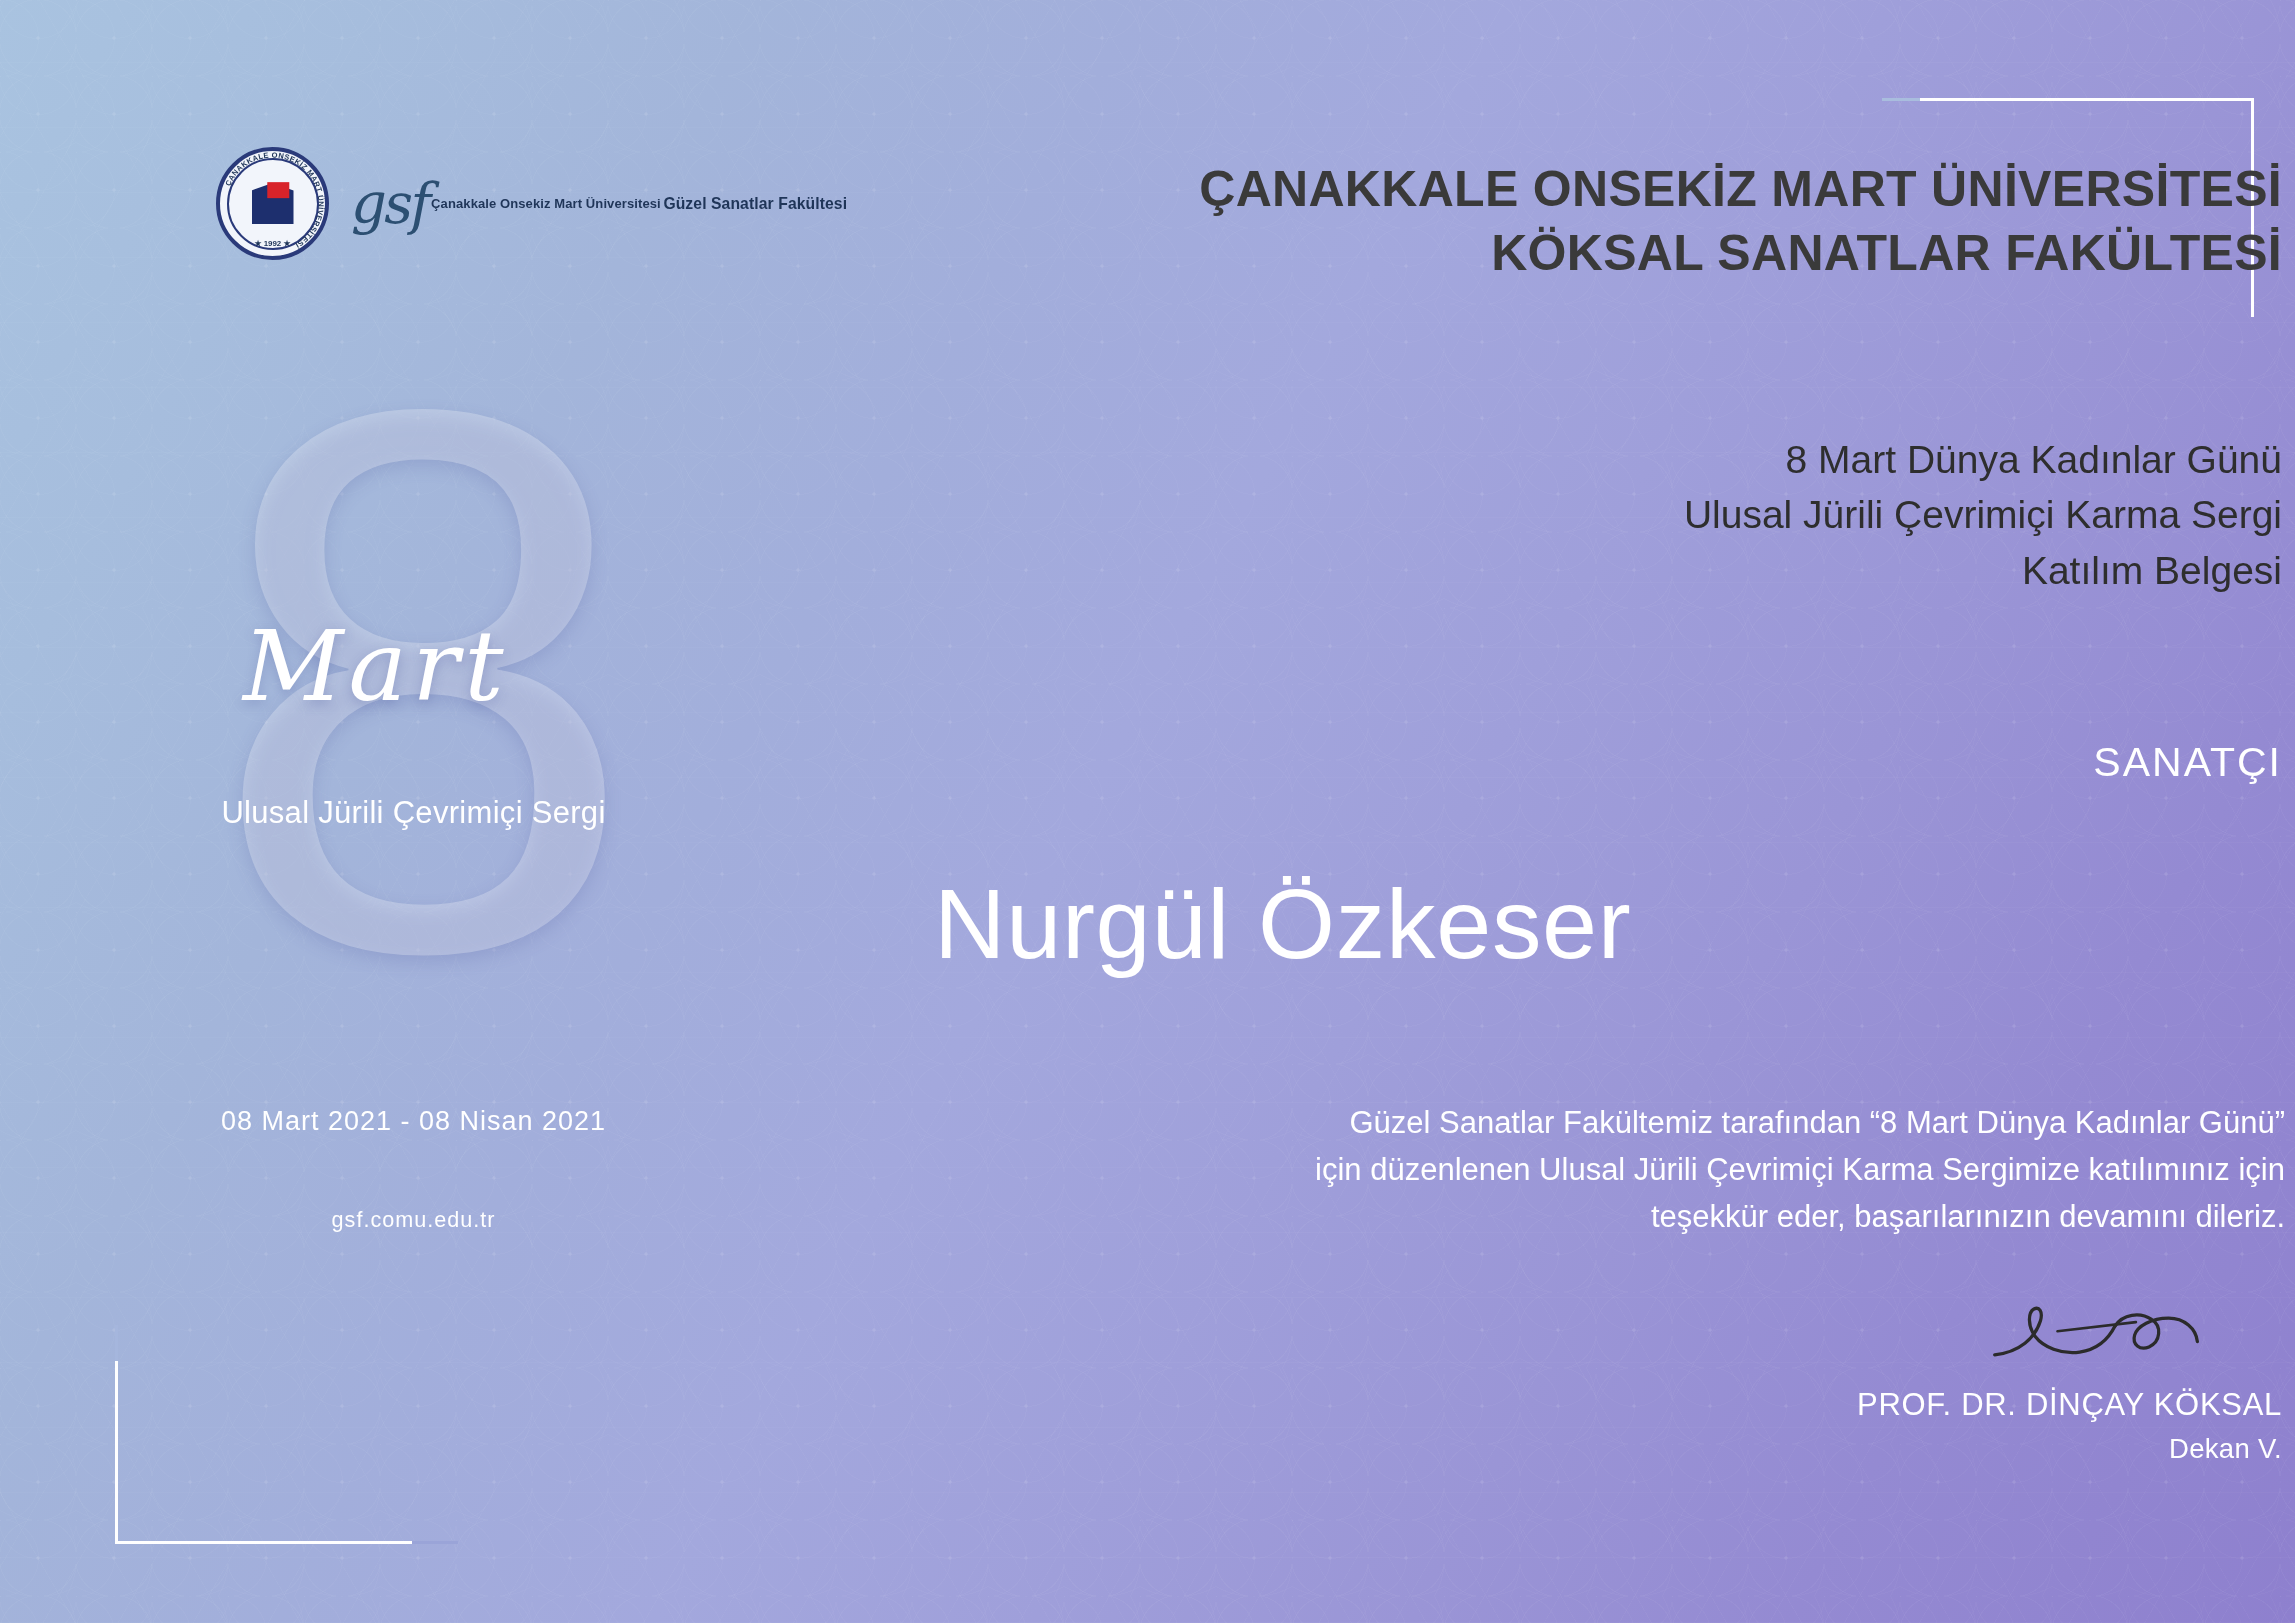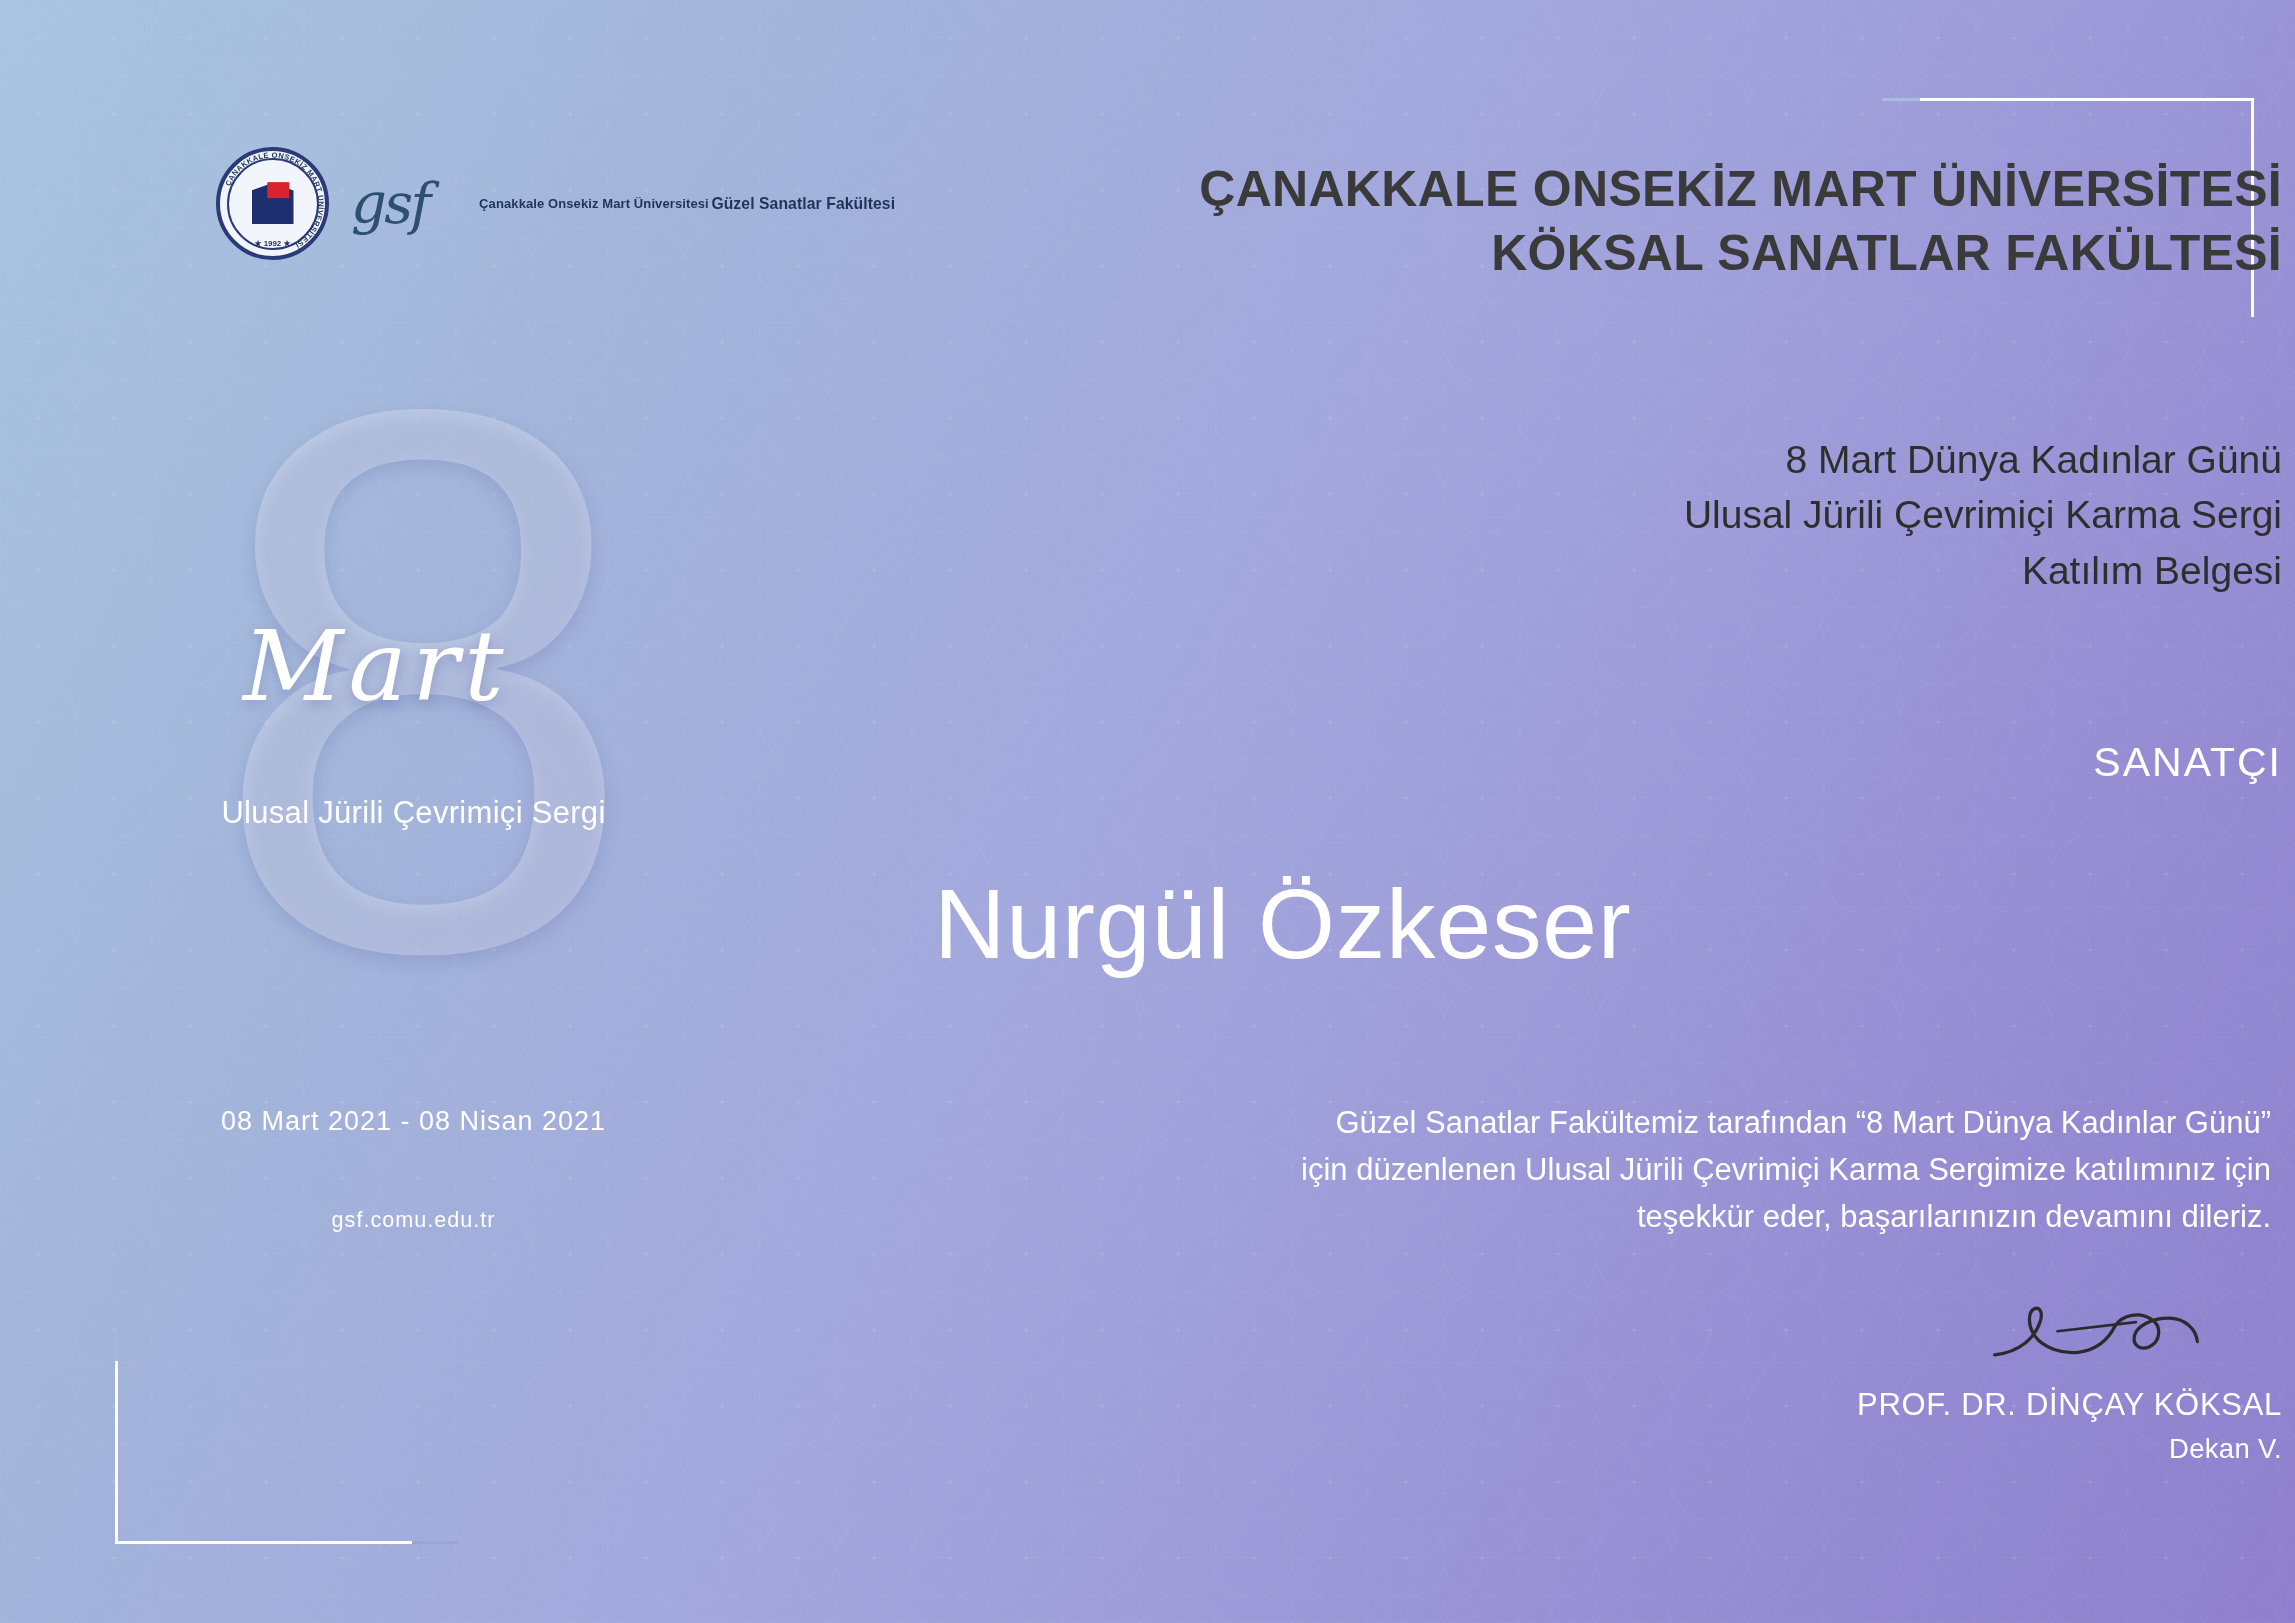--- a/index.html
+++ b/index.html
@@ -176,21 +176,20 @@
     line-height: 0.95;
     color: #2c4f72;
     letter-spacing: -2.6px;
   }
   .gsf-sub1 {
     font-size: 13px;
     font-weight: bold;
     color: #1f3558;
     letter-spacing: 0.1px;
     white-space: nowrap;
-    margin-left: 48px;
   }
   .gsf-sub2 {
     font-size: 15.7px;
     font-weight: bold;
     color: #1f3558;
     letter-spacing: 0.1px;
     white-space: nowrap;
   }
 
   
@@ -303,21 +302,21 @@
     top: 870px;
     width: 1348px;
     font-size: 99px;
     color: #ffffff;
     letter-spacing: 0.7px;
     line-height: 1.1;
   }
 
   .thanks-text {
     position: absolute;
-    right: 24px;
+    right: 10px;
     top: 1099px;
     width: 1348px;
     text-align: right;
     font-size: 31px;
     color: #ffffff;
     line-height: 1.52;
   }
 
   .signature {
     position: absolute;

